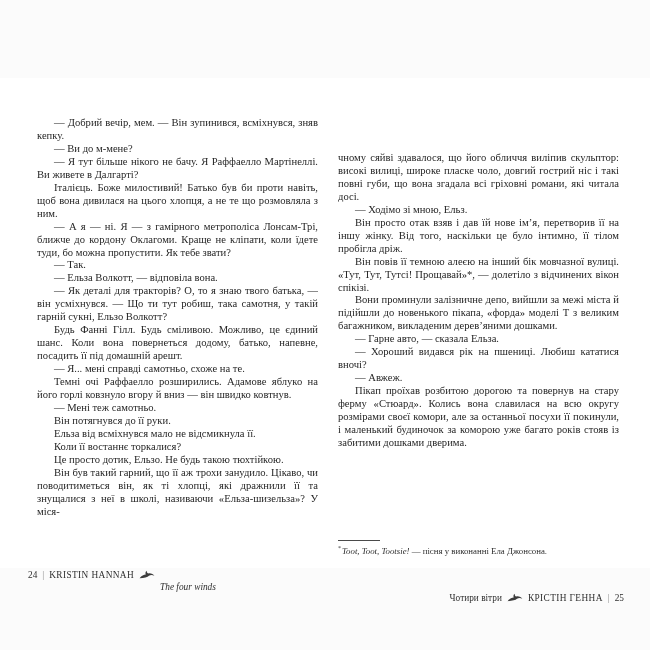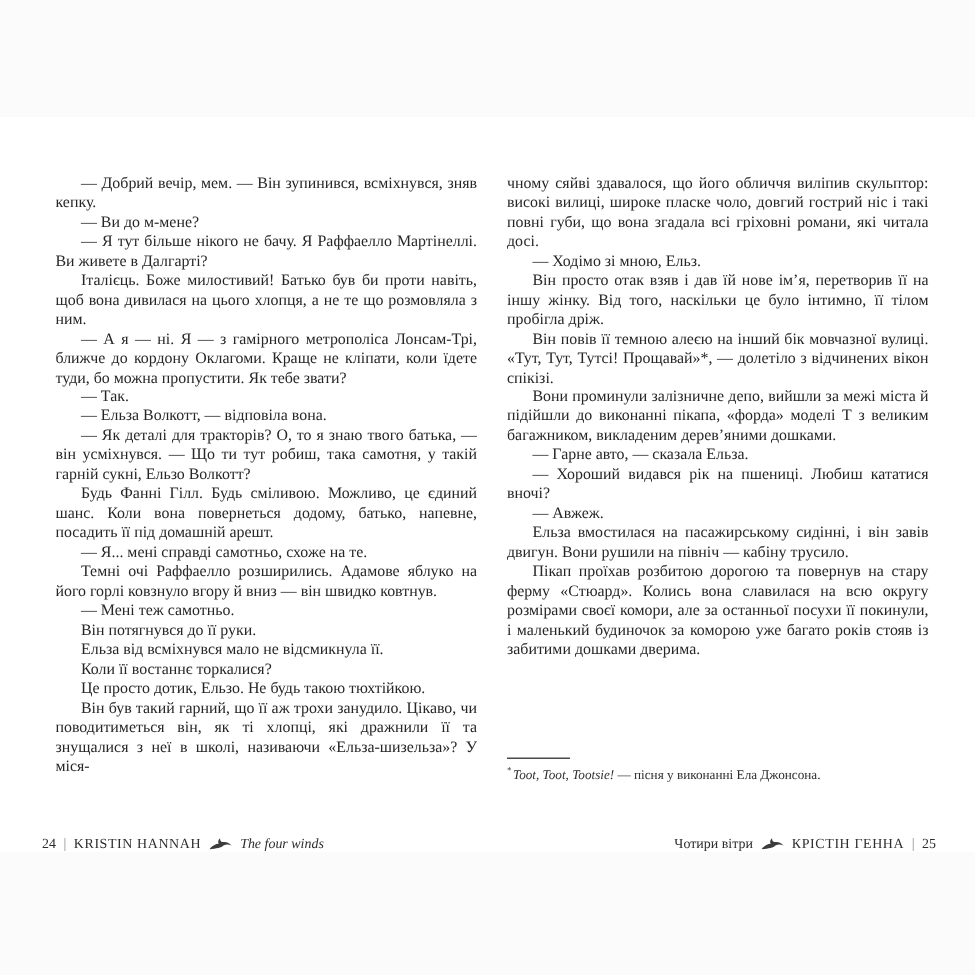--- a/index.html
+++ b/index.html
@@ -21,21 +21,21 @@
   .band.top { top: 0; height: 78px; background: #fbfbfb; }
   .band.bottom { top: 568px; height: 82px; background: #fbfbfb; }
 
   .page {
     position: absolute;
     top: 117px;
     width: 281px;
     height: 460px;
   }
   .page-left  { left: 37px; }
-  .page-right { left: 338px; }
+  .page-right { left: 338px; margin-top: 35px; }
 
   .body-text {
     font-size: 10.6px;
     line-height: 12.95px;
     text-align: justify;
     color: #262626;
     height: 410px;
     overflow: hidden;
   }
   .body-text p {
@@ -79,21 +79,21 @@
     color: #2e2e2e;
     white-space: nowrap;
     display: flex;
     align-items: center;
   }
   .footer-left  { left: -9px; }
   .footer-right { right: -5px; justify-content: flex-end; }
 
   .footer-caps { letter-spacing: 0.4px; }
   .footer-sep  { color: #8a8a8a; margin: 0 5px; font-size: 9.5px; }
-  .footer-ital { font-style: italic; }
+  .footer-ital { font-style: italic; margin-top: 24px; }
   .footer-num  { color: #2e2e2e; }
 
   .bird {
     display: inline-block;
     margin: 0 5px;
     transform: translateY(-1px);
   }
   .bird svg { display: block; }
 </style>
 </head>
@@ -135,25 +135,24 @@
       <span class="footer-ital">The four winds</span>
     </div>
   </div>
 
   <div class="page page-right">
     <div class="body-text">
       <p class="no-indent">чному сяйві здавалося, що його обличчя виліпив скульптор: високі вилиці, широке пласке чоло, довгий гострий ніс і такі повні губи, що вона згадала всі гріховні романи, які читала досі.</p>
       <p>— Ходімо зі мною, Ельз.</p>
       <p>Він просто отак взяв і дав їй нове ім’я, перетворив її на іншу жінку. Від того, наскільки це було інтимно, її тілом пробігла дріж.</p>
       <p>Він повів її темною алеєю на інший бік мовчазної вулиці. «Тут, Тут, Тутсі! Прощавай»*, — долетіло з відчинених вікон спікізі.</p>
-      <p>Вони проминули залізничне депо, вийшли за межі міста й підійшли до виконанні пікапа, «форда» моделі Т з великим багажником, викладеним дерев’яними дошками.</p>
+      <p>Вони проминули залізничне депо, вийшли за межі міста й підійшли до новенького пікапа, «форда» моделі Т з великим багажником, викладеним дерев’яними дошками.</p>
       <p>— Гарне авто, — сказала Ельза.</p>
       <p>— Хороший видався рік на пшениці. Любиш кататися вночі?</p>
       <p>— Авжеж.</p>
-      <p>Ельза вмостилася на пасажирському сидінні, і він завів двигун. Вони рушили на північ — кабіну трусило.</p>
       <p>Пікап проїхав розбитою дорогою та повернув на стару ферму «Стюард». Колись вона славилася на всю округу розмірами своєї комори, але за останньої посухи її покинули, і маленький будиночок за коморою уже багато років стояв із забитими дошками дверима.</p>
     </div>
 
     <div class="footnote">
       <div class="fn-rule"></div>
       <div class="fn-line">
         <sup>*</sup><i>Toot, Toot, Tootsie!</i><span> — пісня у виконанні Ела Джонсона.</span>
       </div>
     </div>
 

